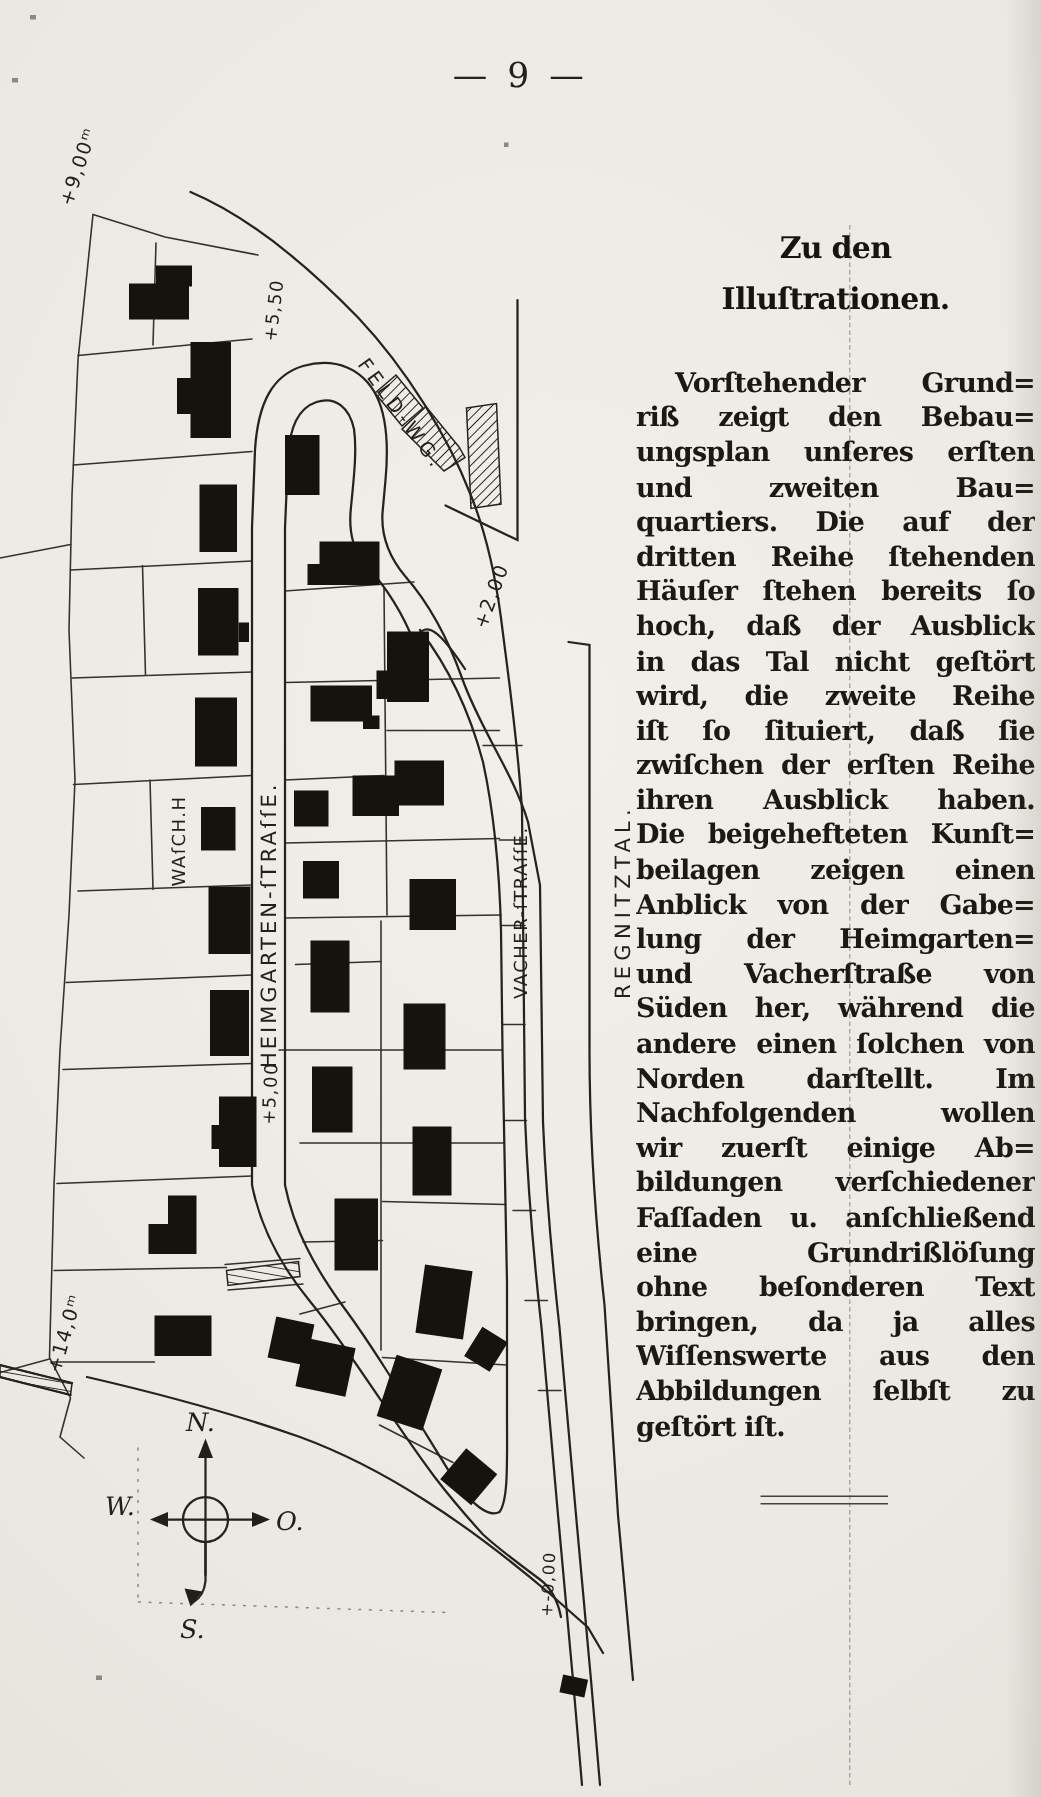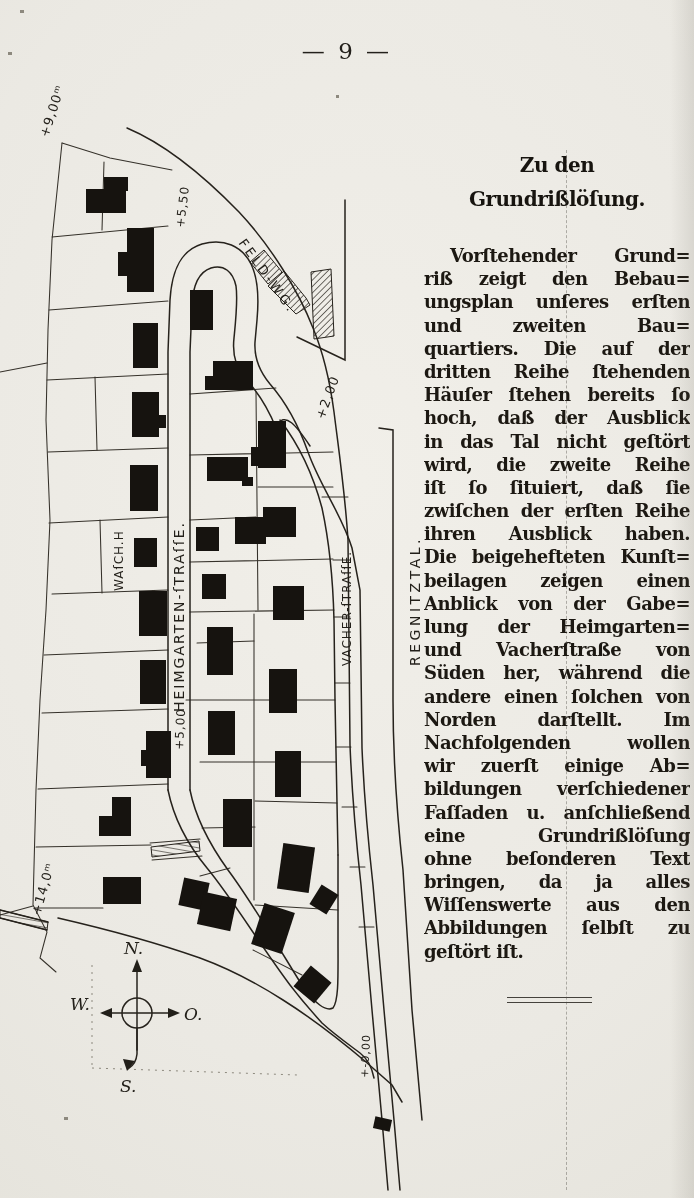--- a/index.html
+++ b/index.html
@@ -178,21 +178,21 @@
       <text x="120" y="1092" class="clabel">S.</text>
       <rect x="8" y="52" width="4" height="3" fill="#8d897e"></rect>
       <rect x="64" y="1117" width="4" height="3" fill="#8d897e"></rect>
       <rect x="336" y="95" width="3" height="3" fill="#8d897e"></rect>
       <rect x="20" y="10" width="4" height="3" fill="#8d897e"></rect>
     </svg>
 
   <div class="article">
     <div class="heading">
       <div>Zu den</div>
-      <div>Grundrißlöſung.</div>
+      <div>Illuſtrationen.</div>
     </div>
     <div class="bodytext" id="bodytext">
         <div class="bl indent">Vorſtehender Grund=</div>
         <div class="bl">riß zeigt den Bebau=</div>
         <div class="bl">ungsplan unſeres erſten</div>
         <div class="bl">und zweiten Bau=</div>
         <div class="bl">quartiers. Die auf der</div>
         <div class="bl">dritten Reihe ſtehenden</div>
         <div class="bl">Häuſer ſtehen bereits ſo</div>
         <div class="bl">hoch, daß der Ausblick</div>

